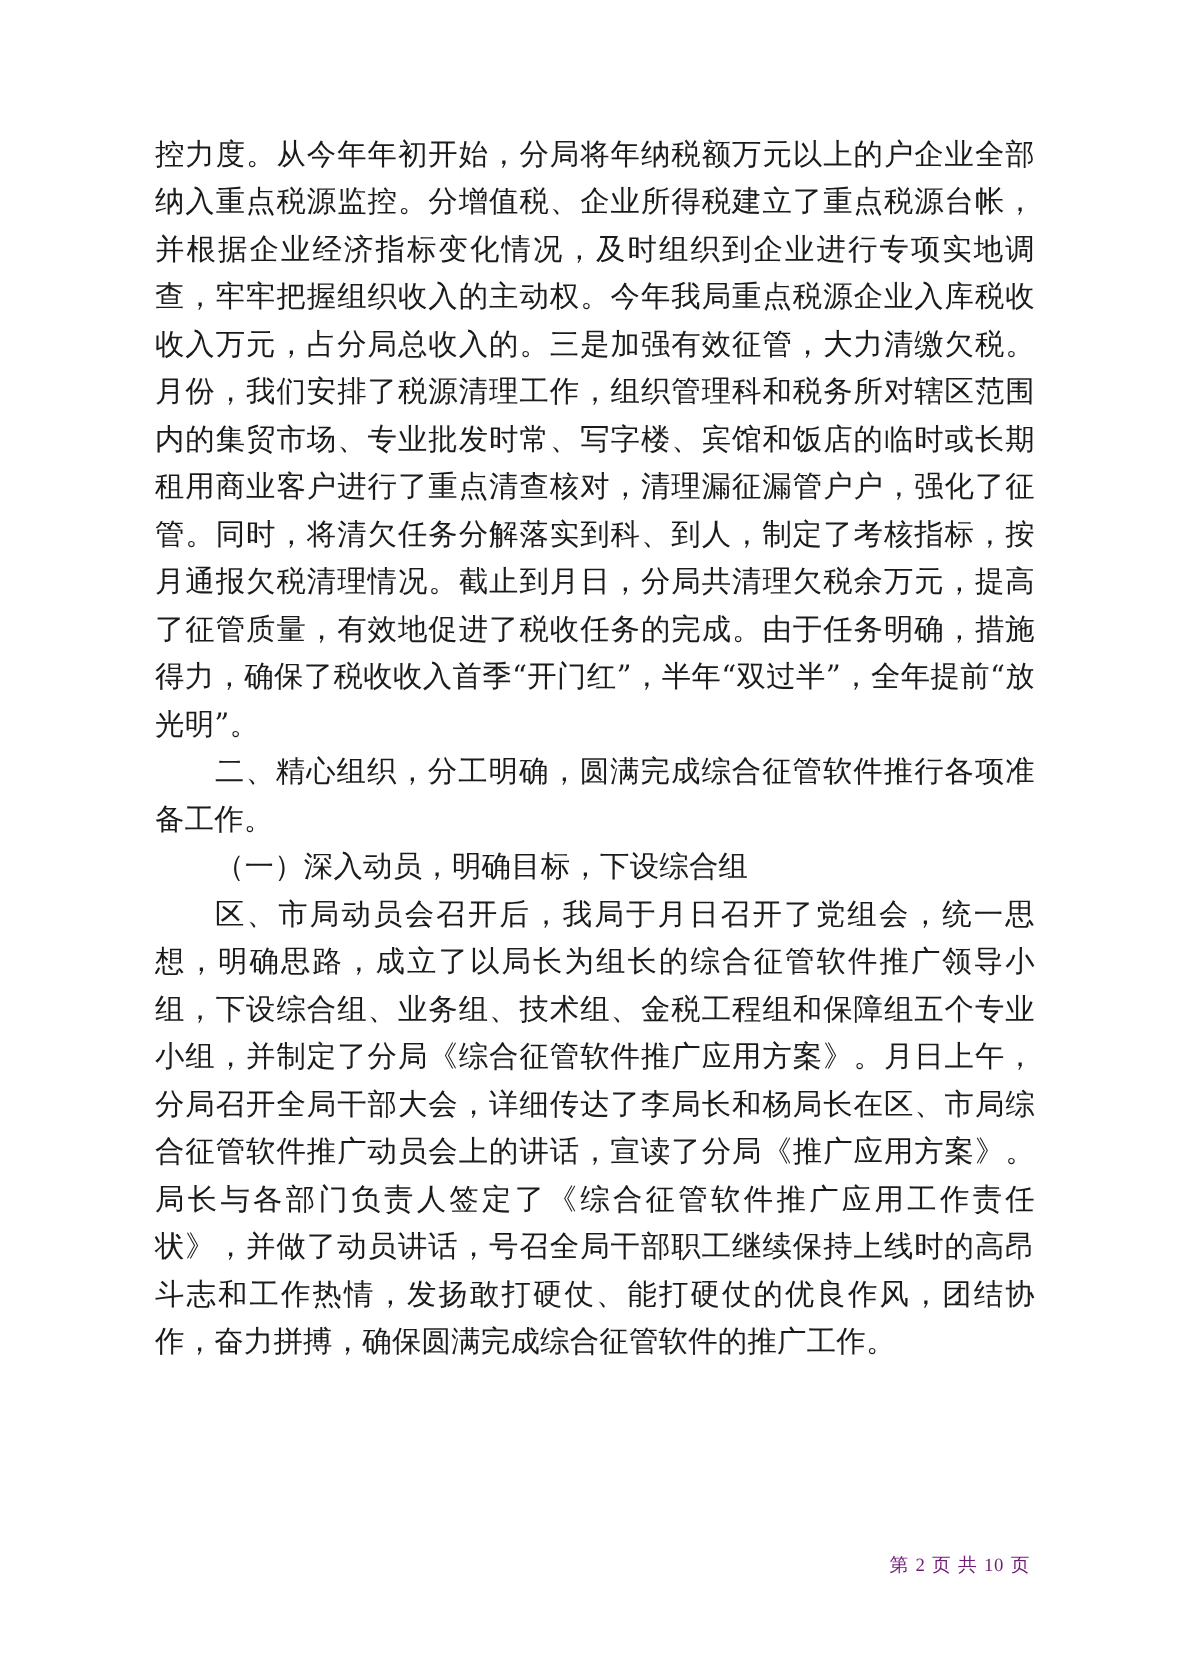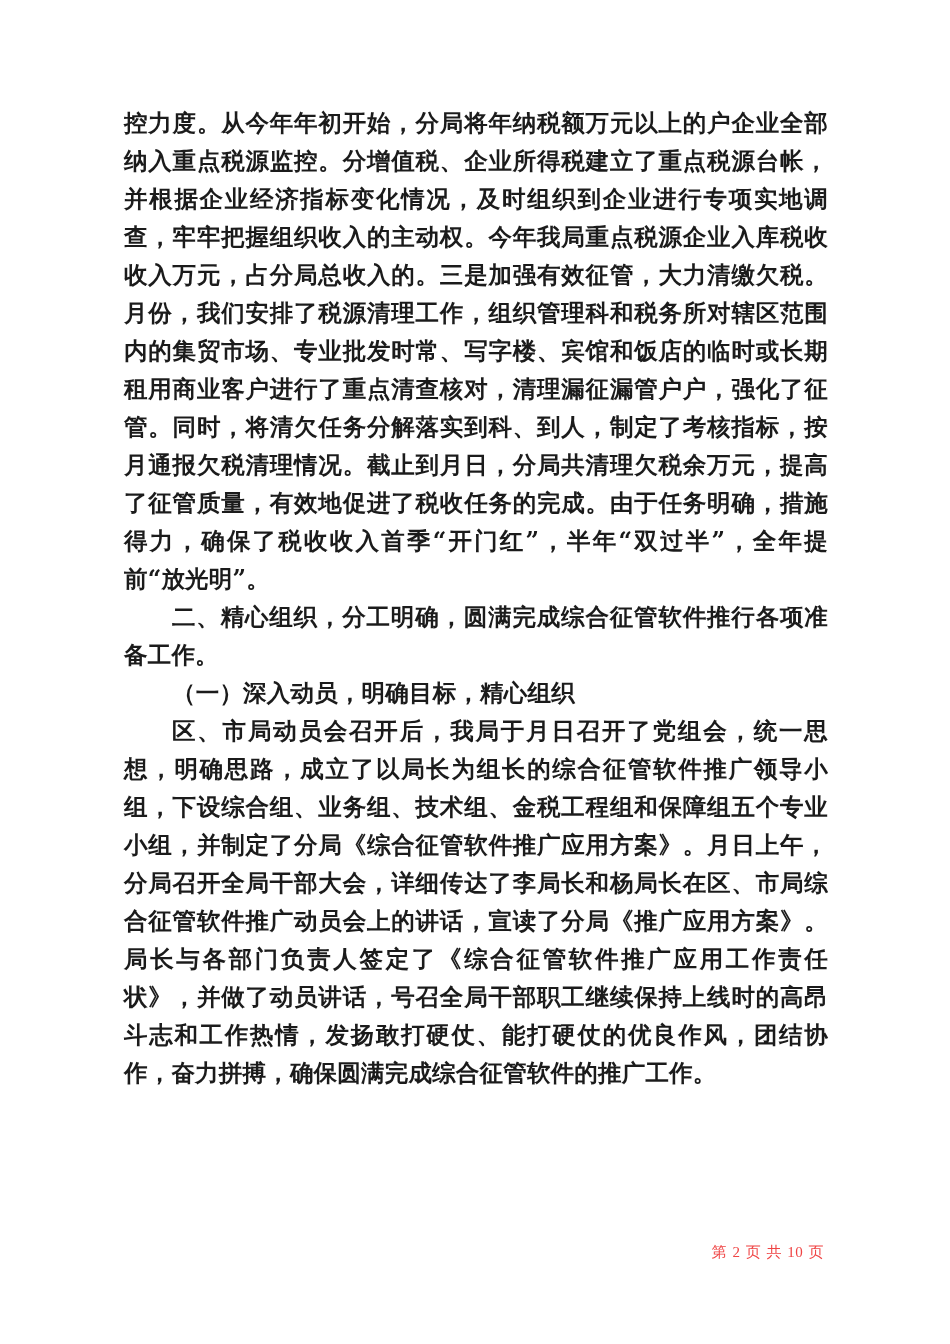--- a/index.html
+++ b/index.html
@@ -27,51 +27,50 @@
   .para {
     margin: 0;
     font-family: "DejaVu Serif", "Liberation Serif", serif;
     font-size: 23.5px;
     line-height: 38px;
     color: #1b1b1b;
     text-align: justify;
     text-justify: inter-ideograph;
     letter-spacing: 0.2px;
     word-break: break-all;
-    font-weight: bold;
     -webkit-font-smoothing: antialiased;
   }
   .para.indent {
     text-indent: 48px;
   }
   .footer {
     position: absolute;
     left: 124px;
     top: 1242px;
     width: 700px;
     text-align: right;
     font-family: "DejaVu Serif", "Liberation Serif", serif;
     font-size: 15px;
     line-height: 20px;
-    color: #ef4444;
+    color: #701a75;
     letter-spacing: 0.5px;
   }
   .footer .num {
     font-family: "Liberation Serif", serif;
   }
 </style>
 </head>
 <body>
 
 <div class="page">
 
   <div class="doc-body">
     <p class="para">控力度。从今年年初开始，分局将年纳税额万元以上的户企业全部纳入重点税源监控。分增值税、企业所得税建立了重点税源台帐，并根据企业经济指标变化情况，及时组织到企业进行专项实地调查，牢牢把握组织收入的主动权。今年我局重点税源企业入库税收收入万元，占分局总收入的。三是加强有效征管，大力清缴欠税。月份，我们安排了税源清理工作，组织管理科和税务所对辖区范围内的集贸市场、专业批发时常、写字楼、宾馆和饭店的临时或长期租用商业客户进行了重点清查核对，清理漏征漏管户户，强化了征管。同时，将清欠任务分解落实到科、到人，制定了考核指标，按月通报欠税清理情况。截止到月日，分局共清理欠税余万元，提高了征管质量，有效地促进了税收任务的完成。由于任务明确，措施得力，确保了税收收入首季“开门红”，半年“双过半”，全年提前“放光明”。</p>
     <p class="para indent">二、精心组织，分工明确，圆满完成综合征管软件推行各项准备工作。</p>
-    <p class="para indent">（一）深入动员，明确目标，精心组织</p>
+    <p class="para indent">（一）深入动员，明确目标，下设综合组</p>
     <p class="para indent">区、市局动员会召开后，我局于月日召开了党组会，统一思想，明确思路，成立了以局长为组长的综合征管软件推广领导小组，下设综合组、业务组、技术组、金税工程组和保障组五个专业小组，并制定了分局《综合征管软件推广应用方案》。月日上午，分局召开全局干部大会，详细传达了李局长和杨局长在区、市局综合征管软件推广动员会上的讲话，宣读了分局《推广应用方案》。局长与各部门负责人签定了《综合征管软件推广应用工作责任状》，并做了动员讲话，号召全局干部职工继续保持上线时的高昂斗志和工作热情，发扬敢打硬仗、能打硬仗的优良作风，团结协作，奋力拼搏，确保圆满完成综合征管软件的推广工作。</p>
   </div>
 
   <div class="footer">
     <span>第</span><span>&nbsp;</span><span class="num">2</span><span>&nbsp;</span><span>页</span><span>&nbsp;</span><span>共</span><span>&nbsp;</span><span class="num">10</span><span>&nbsp;</span><span>页</span>
   </div>
 
 </div>
 
 </body></html>

